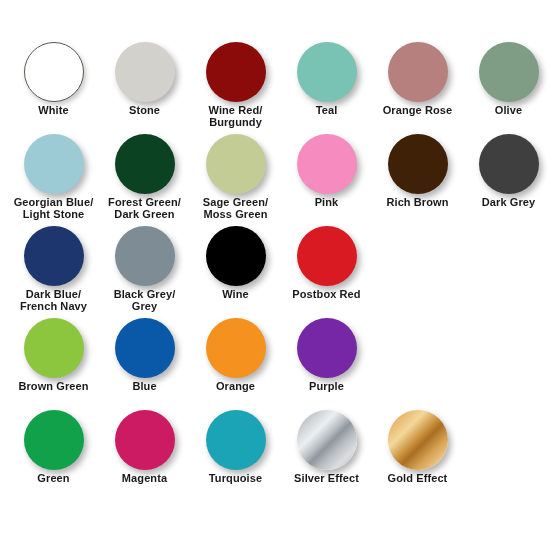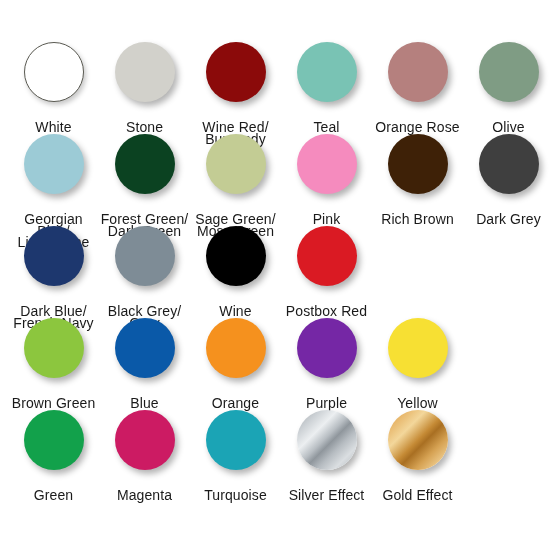--- a/index.html
+++ b/index.html
@@ -51,28 +51,29 @@
     box-shadow: 3px 4px 6px rgba(0,0,0,0.30);
     box-sizing: border-box;
   }
 
   .swatch-circle.outlined {
     border: 1px solid #5a5a52;
     box-shadow: 2px 3px 5px rgba(0,0,0,0.22);
   }
 
   .swatch-label {
-    margin-top: 20px;
-    font-size: 14px;
+    margin-top: 3px;
+    font-size: 11px;
     line-height: 11.5px;
     color: #1a1a1a;
     text-align: center;
     white-space: pre-line;
     letter-spacing: 0.1px;
     width: 91px;
+    font-weight: bold;
   }
 </style>
 </head>
 <body style="background: rgb(255, 255, 255);">
 
 <div id="swatch-chart">
     <div class="swatch-row" style="top: 40px; padding-left: 8px;">
       <div class="swatch-cell">
         <div class="swatch-circle outlined" style="background: rgb(255, 255, 255);"></div>
         <div class="swatch-label">White</div>
@@ -158,24 +159,20 @@
         <div class="swatch-label">Blue</div>
       </div>
       <div class="swatch-cell">
         <div class="swatch-circle" style="background: rgb(245, 145, 30);"></div>
         <div class="swatch-label">Orange</div>
       </div>
       <div class="swatch-cell">
         <div class="swatch-circle" style="background: rgb(117, 39, 165);"></div>
         <div class="swatch-label">Purple</div>
       </div>
-      <div class="swatch-cell">
-        <div class="swatch-circle" style="background: rgb(247, 224, 51);"></div>
-        <div class="swatch-label">Yellow</div>
-      </div>
     </div>
     <div class="swatch-row" style="top: 408px; padding-left: 8px;">
       <div class="swatch-cell">
         <div class="swatch-circle" style="background: rgb(18, 161, 75);"></div>
         <div class="swatch-label">Green</div>
       </div>
       <div class="swatch-cell">
         <div class="swatch-circle" style="background: rgb(204, 27, 99);"></div>
         <div class="swatch-label">Magenta</div>
       </div>

